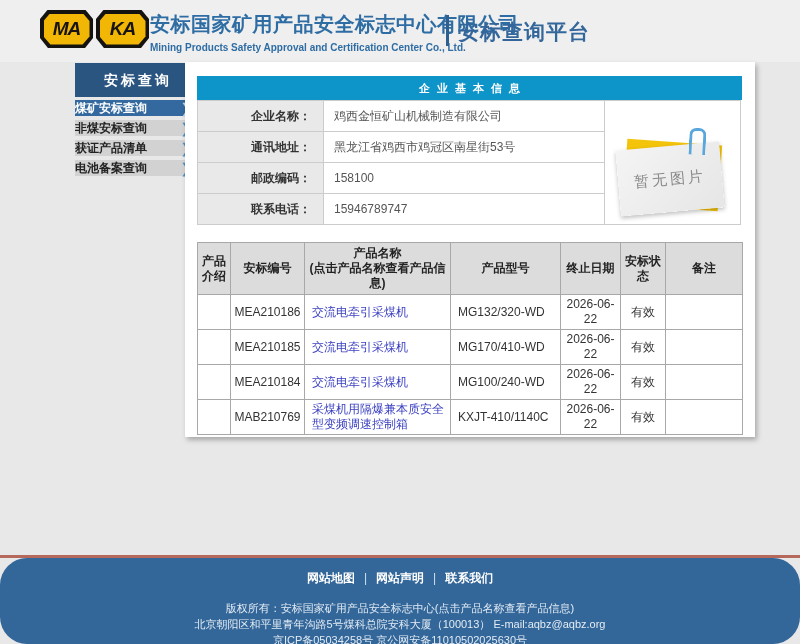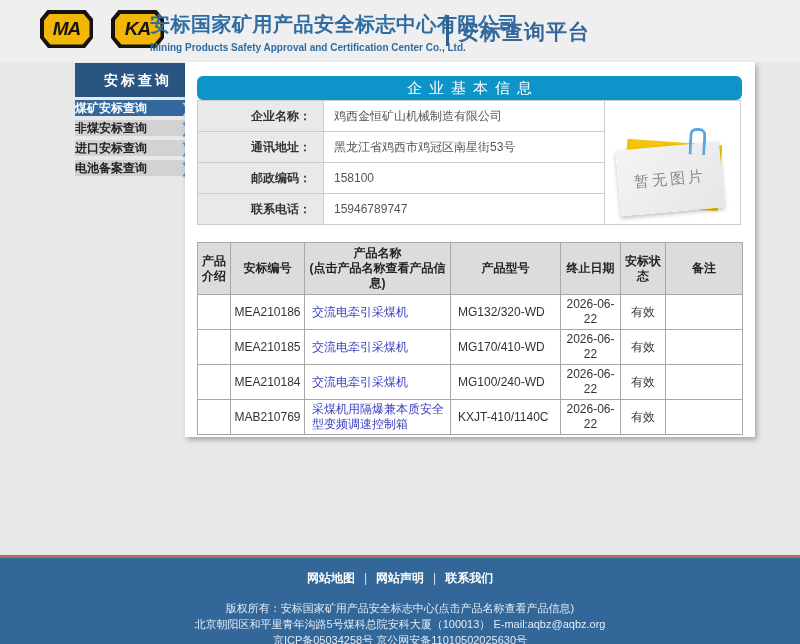--- a/index.html
+++ b/index.html
@@ -1,40 +1,40 @@
 <!DOCTYPE html>
 <html><head>
 <meta charset="utf-8">
 <style>
   html,body{margin:0;padding:0;}
   #page{position:relative;width:800px;height:644px;background:#e9e8e8;font-family:"Liberation Sans",sans-serif;overflow:hidden;}
 
   
   .topbar{position:absolute;top:0;left:0;width:800px;height:62px;background:#f0efef;}
-  .logo{position:absolute;left:40px;top:10px;display:flex;gap:18px;}
+  .logo{position:absolute;left:40px;top:10px;display:flex;gap:3px;}
   .badge{width:53px;height:38px;background:#151310;clip-path:polygon(14% 0,86% 0,100% 24%,100% 74%,85% 100%,15% 100%,0 74%,0 24%);display:flex;align-items:center;justify-content:center;}
   .badge-inner{width:46px;height:31px;background:#f2b705;clip-path:polygon(14% 0,86% 0,100% 24%,100% 74%,85% 100%,15% 100%,0 74%,0 24%);display:flex;align-items:center;justify-content:center;font-weight:900;font-style:italic;font-size:19px;color:#161310;letter-spacing:-1px;}
   .org-block{position:absolute;left:150px;top:11px;width:300px;}
   .org-zh{font-size:20px;font-weight:bold;color:#2e6da4;letter-spacing:.5px;white-space:nowrap;}
   .org-en{font-size:10px;font-weight:bold;color:#2e6da4;margin-top:4px;white-space:nowrap;}
   .title-sep{position:absolute;left:446px;top:15px;width:3px;height:31px;background:#2e5f8f;}
   .platform{position:absolute;left:458px;top:18px;font-size:21px;font-weight:bold;color:#33679b;letter-spacing:1px;}
 
   
   .sidebar{position:absolute;left:47px;top:63px;width:126px;padding-left:28px;}
   .sidebar-title{height:34px;line-height:34px;background:#2a5580;color:#fff;text-align:center;font-weight:bold;font-size:14px;letter-spacing:3px;margin-bottom:3px;}
   .side-item{height:16px;margin-bottom:4px;background:#d2d2d2;display:flex;align-items:center;justify-content:flex-start;position:relative;font-size:12px;font-weight:bold;color:#222;cursor:pointer;}
   .side-item .chev{position:absolute;right:9px;color:#4d8fc4;font-size:13px;font-weight:bold;}
   .side-item.active{background:#33699e;color:#fff;}
   .side-item.active .chev{color:#bcd7ec;}
 
   
   .panel{position:absolute;left:185px;top:62px;width:570px;height:375px;background:#fff;box-shadow:2px 3px 5px rgba(0,0,0,0.28);}
   .panel-inner{padding:14px 13px 0 12px;}
-  .section-header{height:24px;line-height:24px;background:#0d94c8;color:#fff;font-weight:normal;font-size:15px;text-align:center;letter-spacing:7px;text-indent:7px;border-radius:6px;}
+  .section-header{height:24px;line-height:24px;background:#0d94c8;color:#fff;font-weight:bold;font-size:11px;text-align:center;letter-spacing:7px;text-indent:7px;}
 
   
   .info-wrap{display:flex;align-items:stretch;}
   .info-table{width:408px;border-collapse:collapse;table-layout:fixed;}
   .info-table td{border:1px solid #ccc;height:28px;font-size:12px;}
   .info-table td.lbl{width:112px;background:#e9e9e9;text-align:right;font-weight:bold;color:#333;padding-right:12px;}
   .info-table td.val{background:#fff;padding-left:10px;color:#555;}
   .img-box{width:135px;border:1px solid #ccc;border-left:none;position:relative;background:#fff;flex:none;}
   .note{position:absolute;left:13px;top:40px;width:108px;height:74px;}
   .note-back{position:absolute;left:7px;top:1px;width:95px;height:66px;background:#f4c40b;transform:rotate(4deg);}
@@ -46,21 +46,21 @@
   .prod-gap{height:17px;}
   .prod-table{width:545px;border-collapse:collapse;table-layout:fixed;}
   .prod-table th{background:#dcdcdc;border:1px solid #a8a8a8;font-size:12px;color:#222;text-align:center;padding:3px 1px;line-height:1.25;font-weight:bold;}
   .prod-table td{border:1px solid #a8a8a8;font-size:12px;color:#333;height:23px;padding:2px 0;line-height:1.25;}
   .prod-table td.c{text-align:center;}
   .prod-table td.l{text-align:left;padding-left:7px;padding-right:4px;}
   .prod-table a{color:#3a3fc0;text-decoration:none;cursor:pointer;}
 
   
   .pre-footer-line{position:absolute;left:0;top:555px;width:800px;height:3px;background:#b4695c;}
-  .footer{position:absolute;left:0;top:558px;width:800px;height:86px;background:#336699;}
+  .footer{position:absolute;left:0;top:558px;width:800px;height:86px;background:#336699;border-radius:27px;}
   .footer-links{text-align:center;padding-top:12px;font-size:12px;color:#fff;}
   .footer-links a{color:#fff;text-decoration:none;font-weight:bold;cursor:pointer;}
   .footer-links .sep{margin:0 9px;color:#cfe0f0;}
   .footer-copy{text-align:center;font-size:11px;color:#e3ecf5;line-height:16px;margin-top:13px;}
 </style>
 </head>
 <body>
 
 <div id="page">
 
@@ -85,21 +85,21 @@
     <div class="sidebar-title">安标查询</div>
     <div class="side-item active">
       <span>煤矿安标查询</span>
       <span class="chev">❯</span>
     </div>
     <div class="side-item">
       <span>非煤安标查询</span>
       <span class="chev">❯</span>
     </div>
     <div class="side-item">
-      <span>进口安标查询</span>
+      <span>获证产品清单</span>
       <span class="chev">❯</span>
     </div>
     <div class="side-item">
       <span>电池备案查询</span>
       <span class="chev">❯</span>
     </div>
   </div>
 
   <div class="panel">
     <div class="panel-inner">

